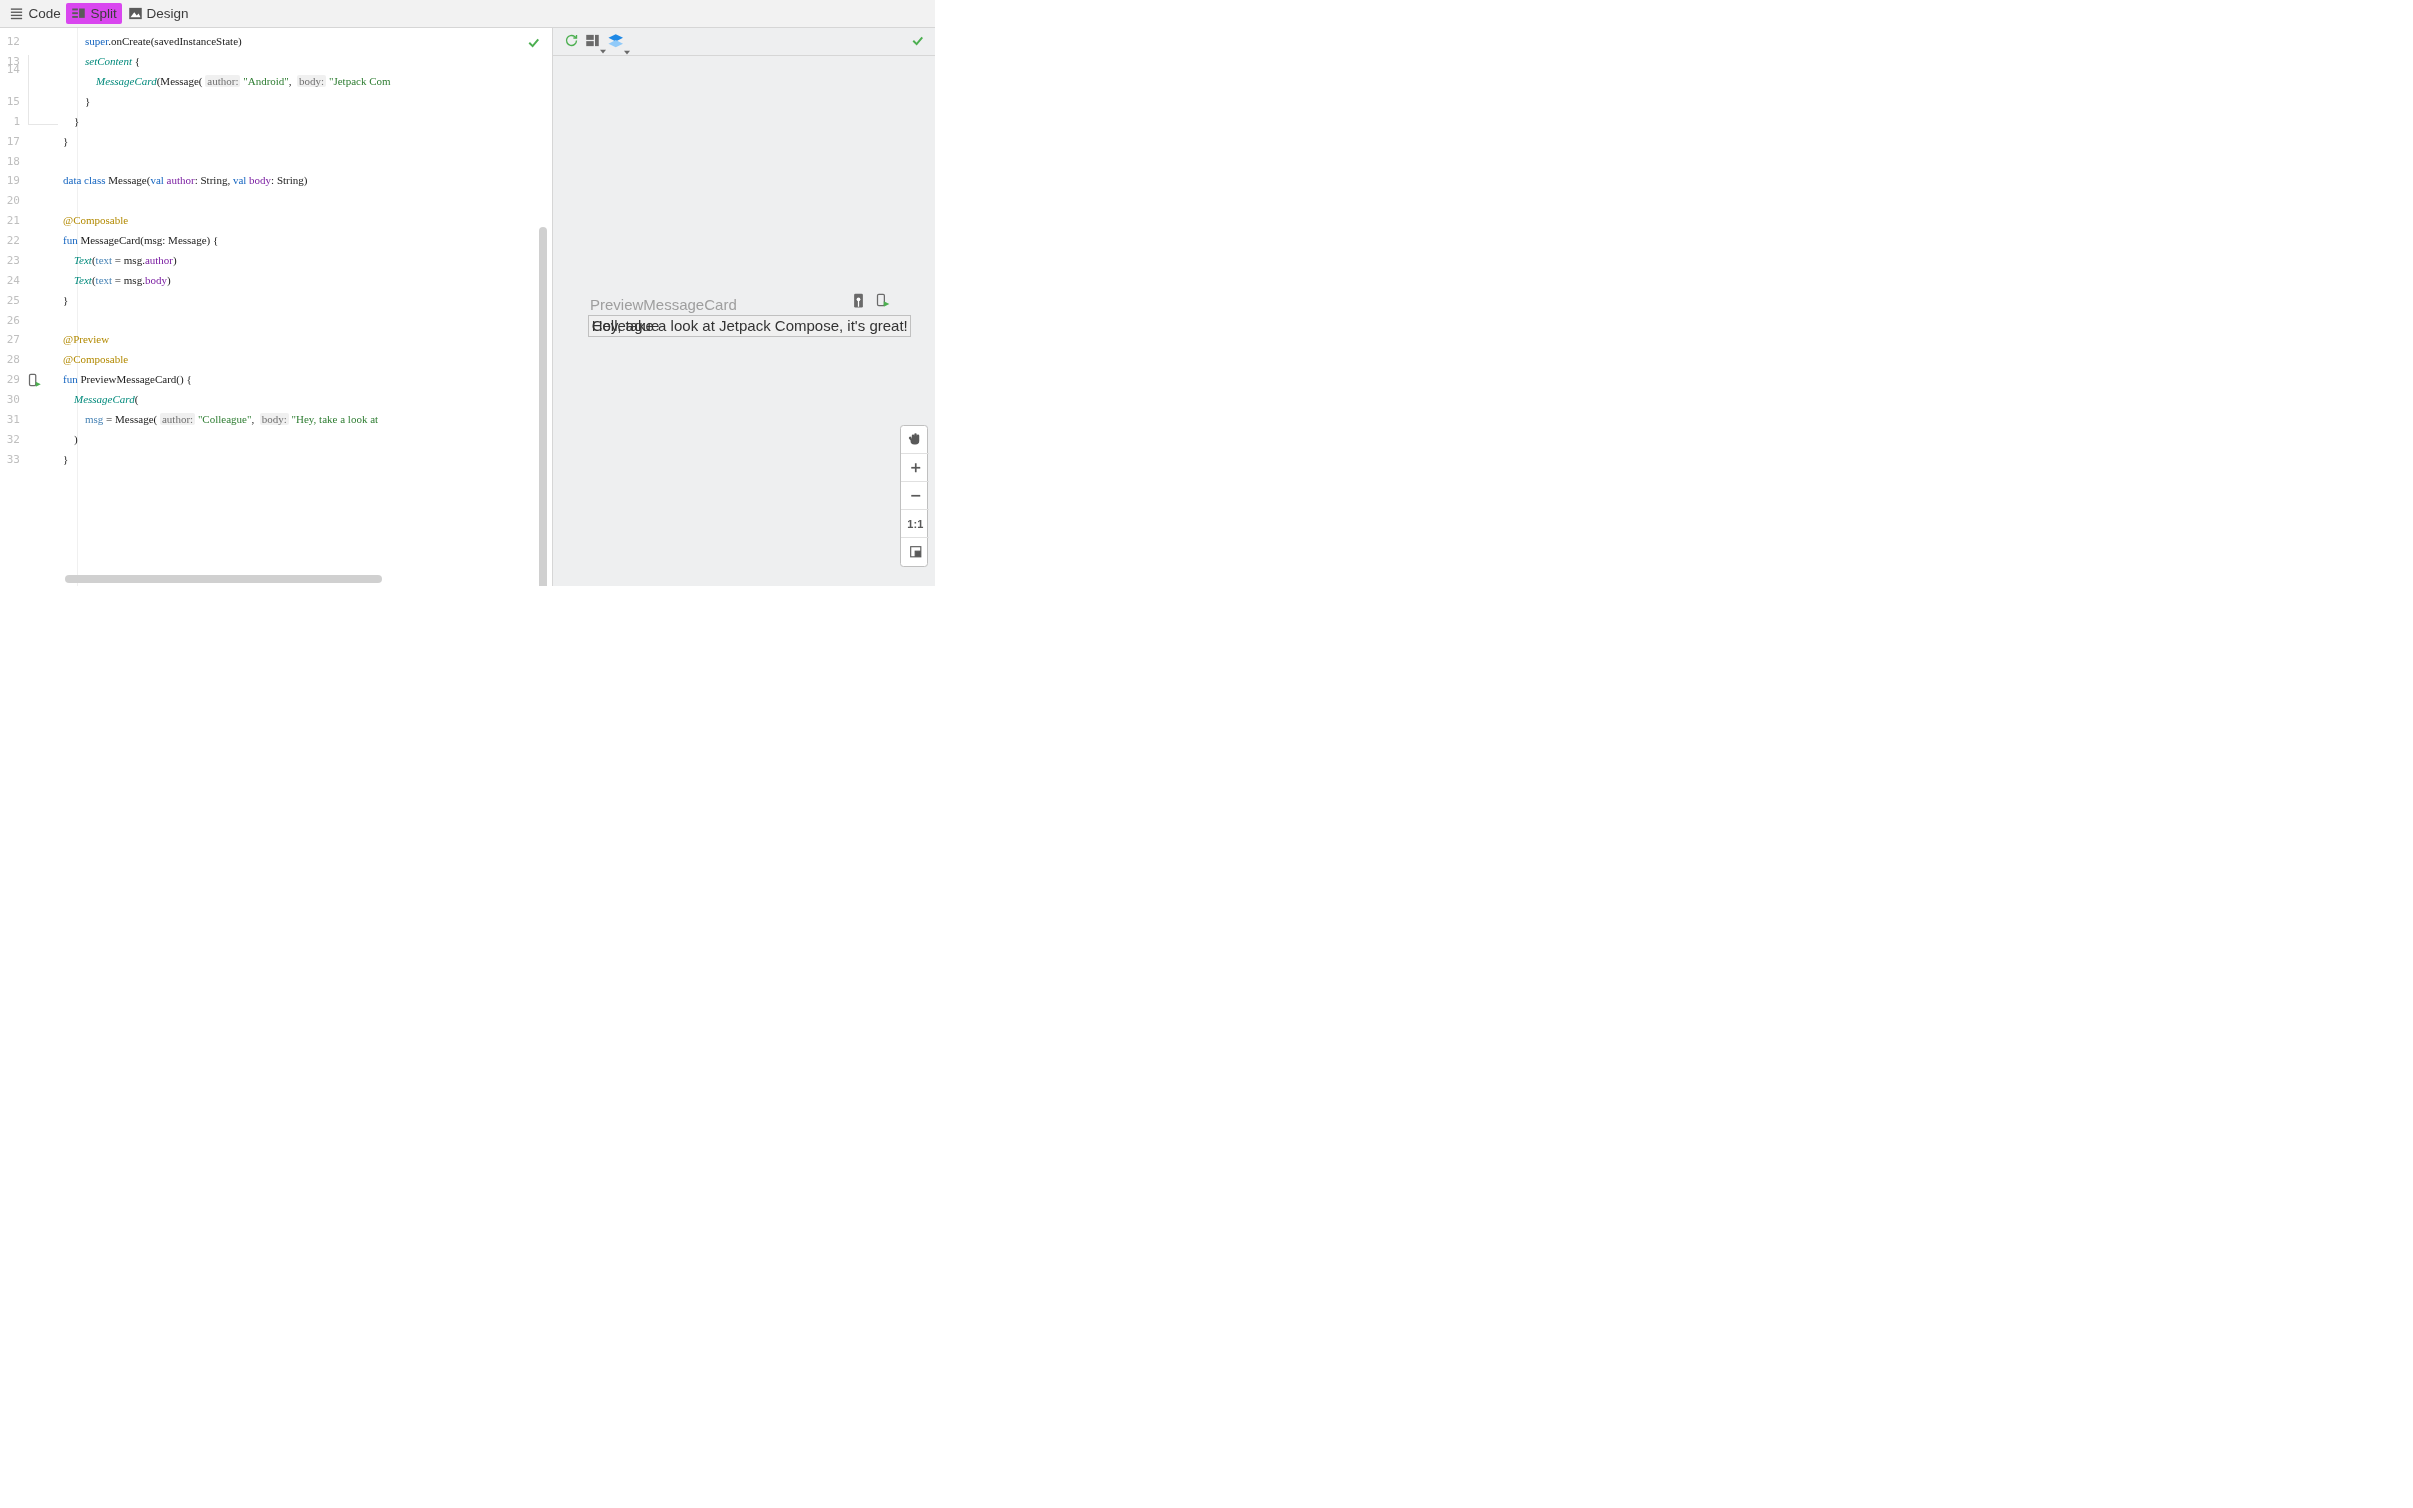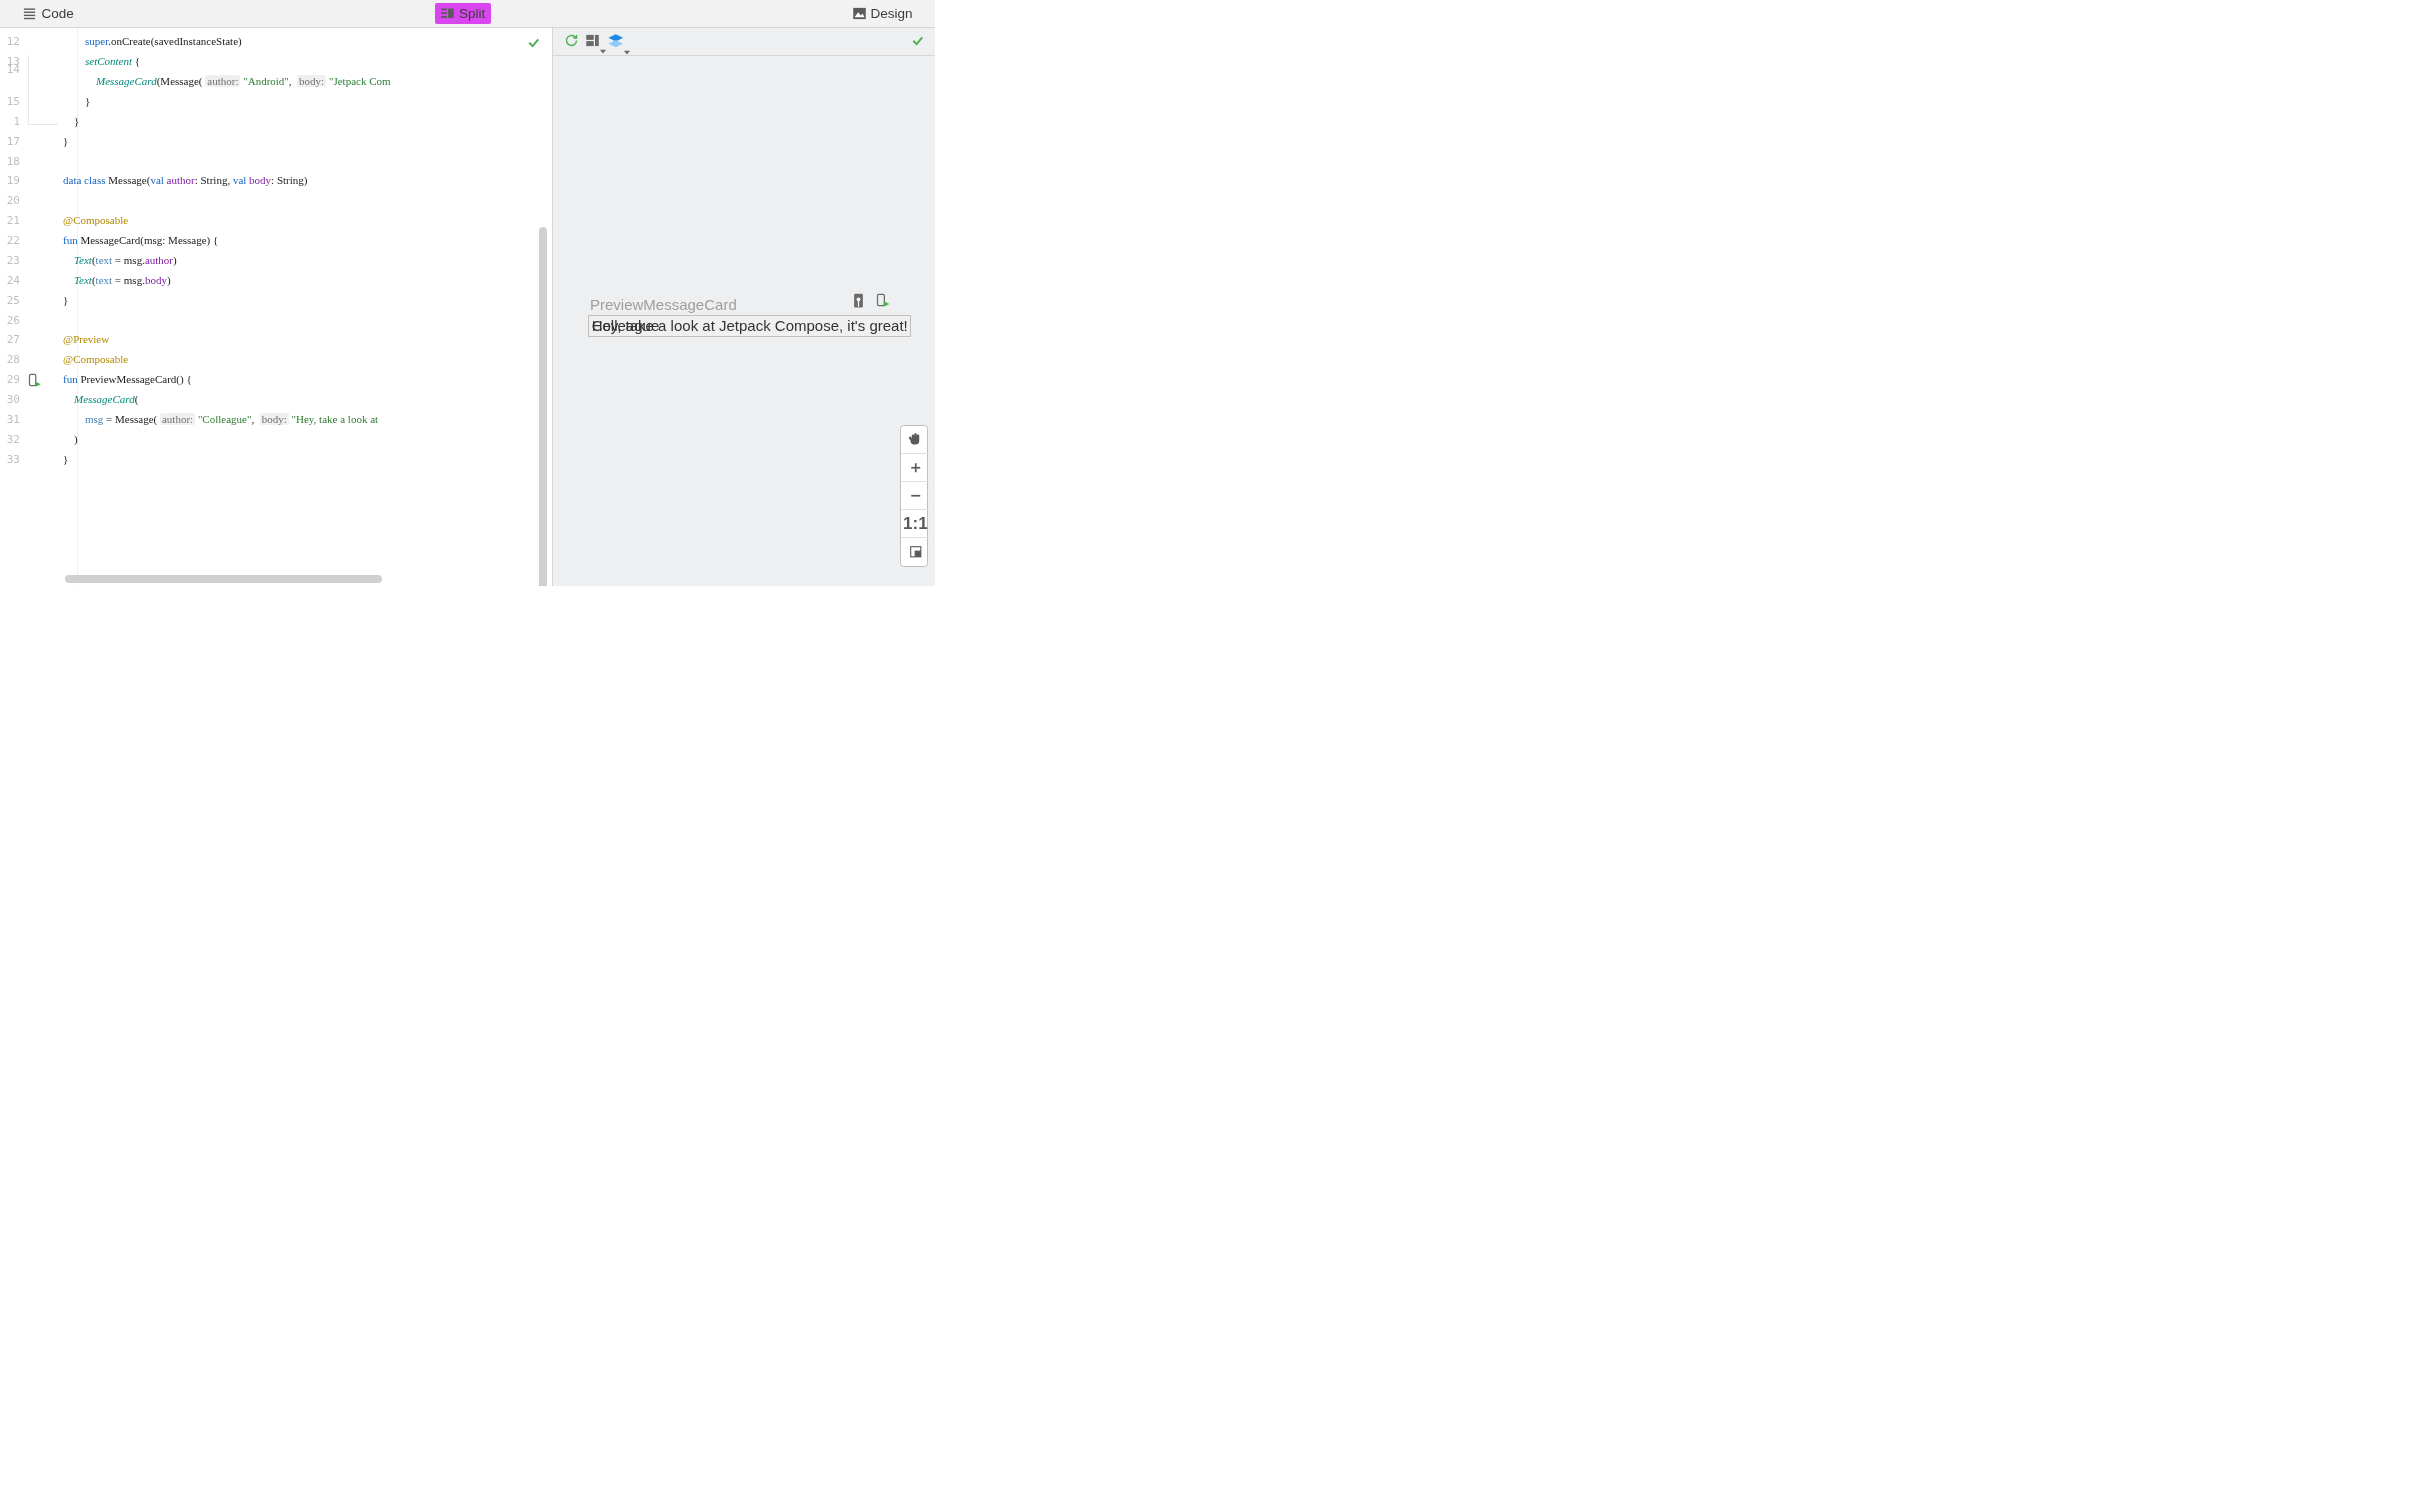--- a/index.html
+++ b/index.html
@@ -1,17 +1,17 @@
 <!DOCTYPE html>
 <html style="font-size:10.8px"><head>
 <meta charset="utf-8">
 <style>
 *{margin:0;padding:0;box-sizing:border-box}
 body{font-family:-apple-system,BlinkMacSystemFont,"Segoe UI",sans-serif;background:#fff;width:935px;height:586px;overflow:hidden;position:relative}
-.top-bar{height:28px;background:#f2f2f2;border-bottom:0.7px solid #d6d6d6;display:flex;justify-content:space-between;align-items:center;padding:0 17px;gap:0}
+.top-bar{height:28px;background:#f2f2f2;border-bottom:0.7px solid #d6d6d6;display:flex;justify-content:flex-start;align-items:center;padding:0 4px;gap:0}
 .view-tab{display:flex;align-items:center;gap:4px;padding:2.7px 5.4px;font-size:13.5px;color:#3c3c3c;border-radius:2px;cursor:pointer}
 .view-tab.active{background:#d946ef}
 .tab-icon svg{width:15px;height:15px;display:block}
 .main{display:flex;height:558px}
 .editor{width:552px;position:relative;background:#fff}
 .gutter{position:absolute;left:0;top:0;width:78px;border-right:1.3px solid #f0f0f0;height:558px}
 .line-num{position:absolute;left:0;width:20px;text-align:right;color:#bfbfbf;font-family:Menlo,Consolas,monospace;font-size:11px}
 .gutter-icon{position:absolute;left:27px}
 .code-area{position:absolute;left:63px;top:0;width:485px;font-family:Liberation Serif, serif;font-size:11px;white-space:pre;color:#212121}
 .code-line{position:absolute;left:0}
@@ -186,21 +186,21 @@
           <svg width="13.5" height="13.5" viewBox="0 0 24 24" stroke="#595959" stroke-width="3">
             <line x1="12" y1="4" x2="12" y2="20"></line>
             <line x1="4" y1="12" x2="20" y2="12"></line>
           </svg>
         </div>
       <div class="zoom-btn">
           <svg width="13.5" height="13.5" viewBox="0 0 24 24" stroke="#595959" stroke-width="3">
             <line x1="4" y1="12" x2="20" y2="12"></line>
           </svg>
         </div>
-      <div class="zoom-btn" style="font-size:17px;font-weight:600">1:1</div>
+      <div class="zoom-btn" style="font-size:11px;font-weight:600">1:1</div>
       <div class="zoom-btn">
           <svg width="13.5" height="13.5" viewBox="0 0 24 24" fill="none" stroke="#595959" stroke-width="2">
             <rect x="3" y="3" width="18" height="18"></rect>
             <rect x="11" y="11" width="9" height="9" fill="#595959"></rect>
           </svg>
         </div>
     </div>
   </div>
 </div>
 

